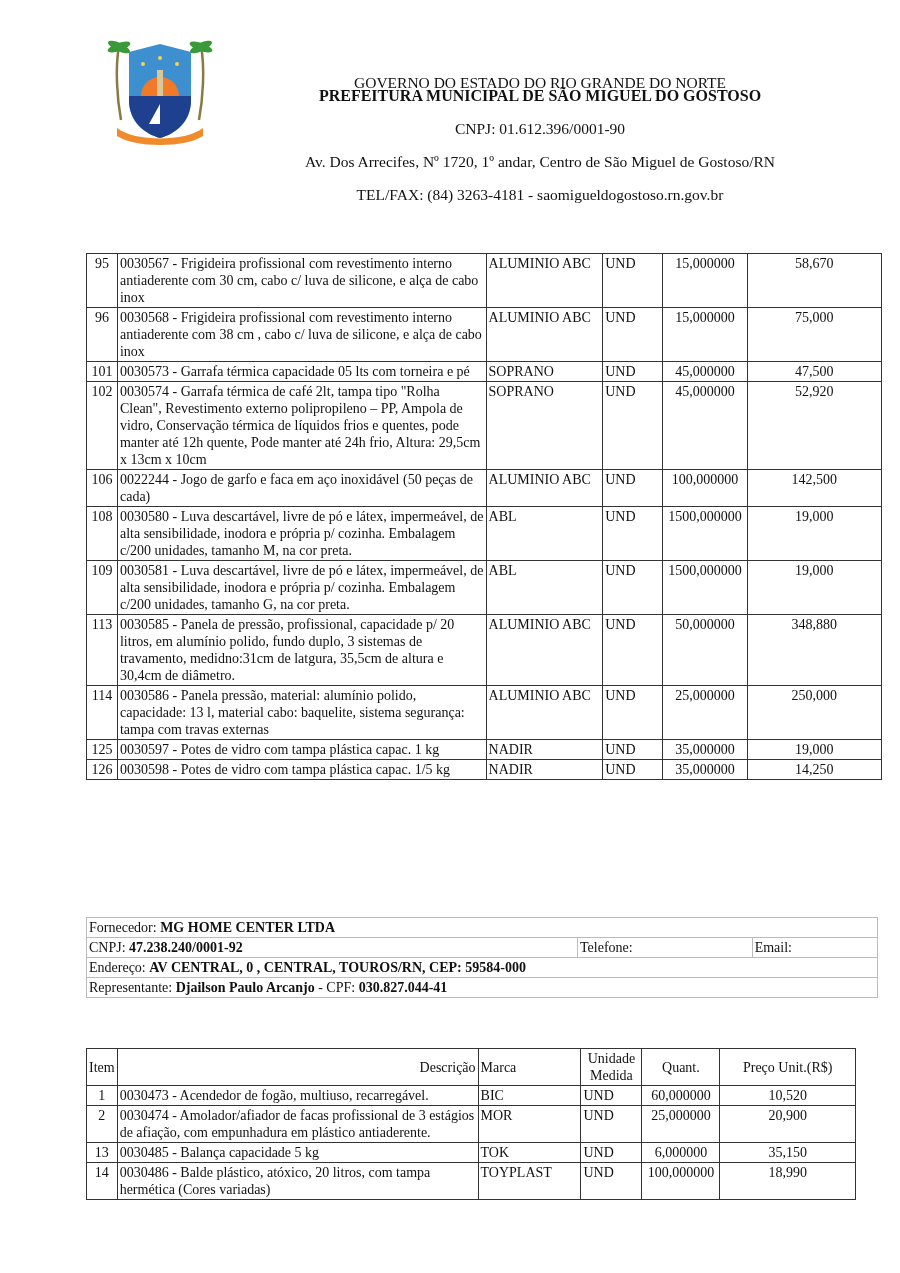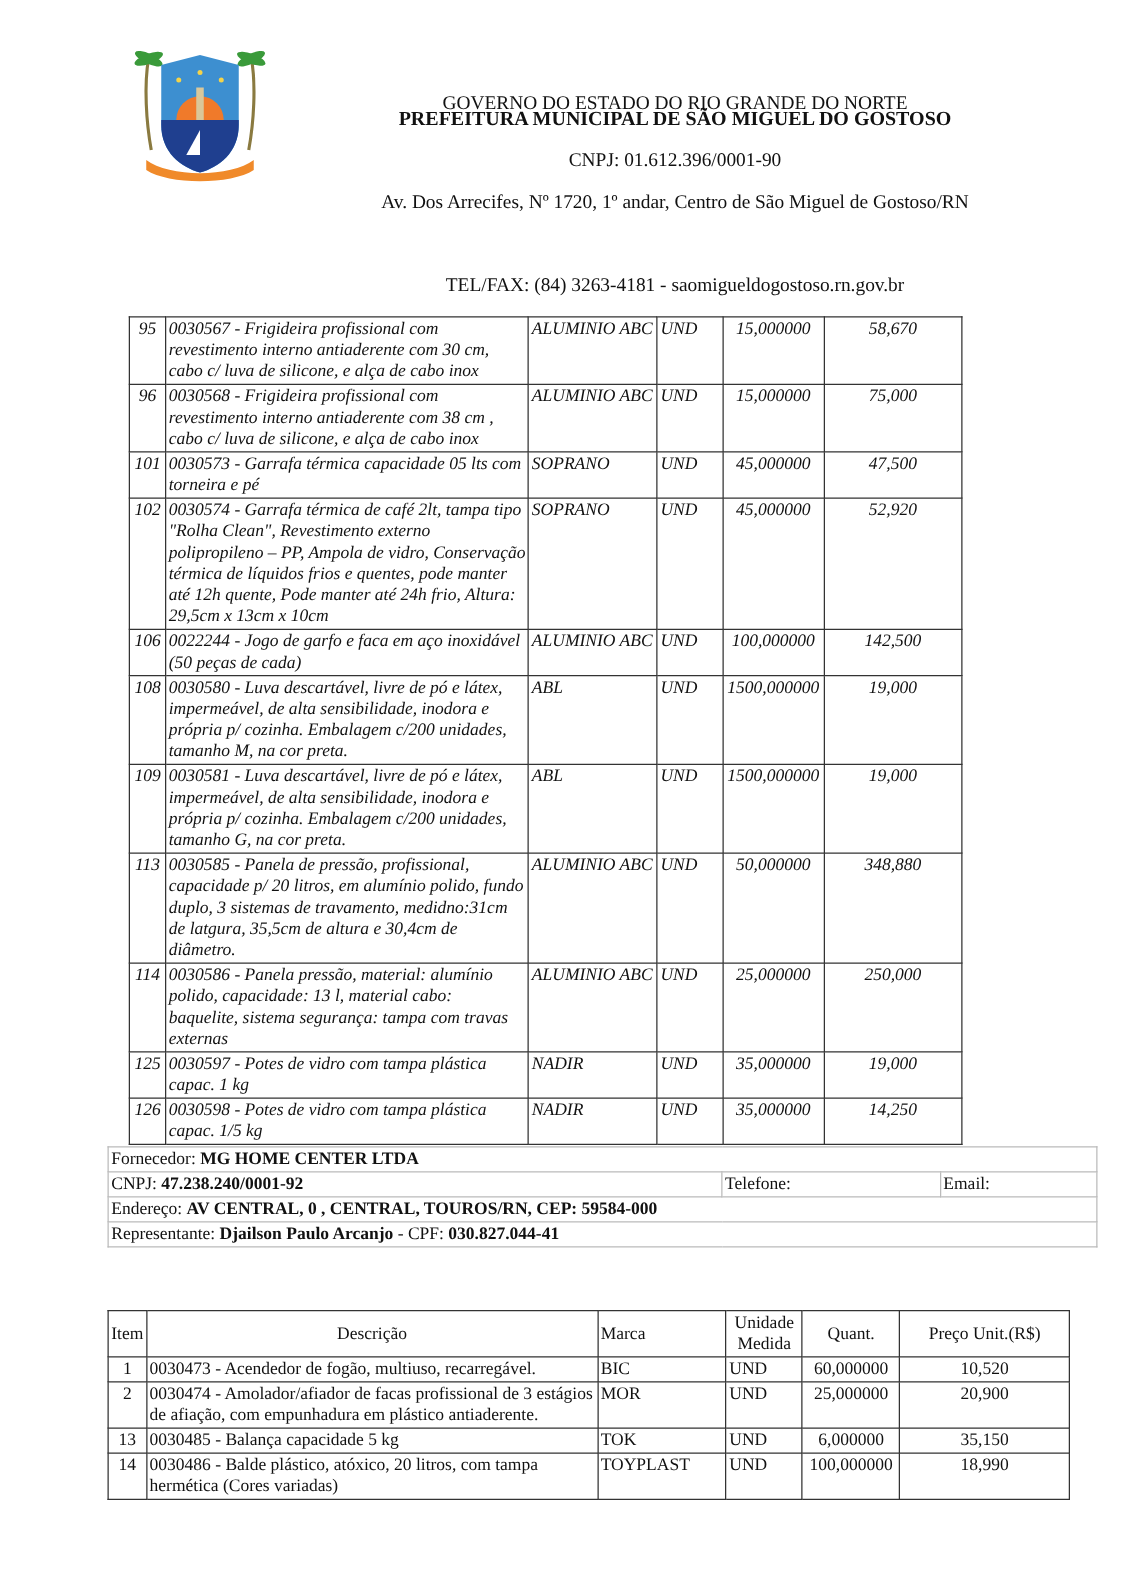--- a/index.html
+++ b/index.html
@@ -4,21 +4,21 @@
 <style>
   html, body { margin: 0; padding: 0; background: #ffffff; }
   body { width: 900px; height: 1273px; position: relative; font-family: "Liberation Serif", "DejaVu Serif", serif; color: #111; overflow: hidden; }
   .logo { position: absolute; left: 105px; top: 38px; width: 110px; height: 110px; }
   .hdr { position: absolute; left: 250px; width: 580px; text-align: center; font-size: 15.5px; }
   .hdr.bold { font-weight: bold; font-size: 16px; }
   table { border-collapse: collapse; position: absolute; font-size: 14px; line-height: 17px; }
   td, th { border: 1px solid #333; vertical-align: top; padding: 1px 2px; font-weight: normal; }
   .num { text-align: center; }
   .ctr { text-align: center; }
-  #t1 { left: 103px; top: 253px; width: 667px; font-style: italic; }
+  #t1 { left: 86px; top: 253px; width: 796px; }
   #sup { left: 86px; top: 917px; width: 792px; border: 1px solid #999; }
   #sup td { border: 1px solid #bbb; padding: 1px 2px; font-size: 14px; }
   #t2 { left: 86px; top: 1048px; width: 770px; border-radius: 21px; }
   #t2 th { vertical-align: middle; }
   b { font-weight: bold; }
 </style>
 </head>
 <body>
 
 <div class="logo">
@@ -41,21 +41,21 @@
         <circle cx="72" cy="26" r="2"></circle>
       </g>
     <path d="M55 66 L55 86 L44 86 Z" fill="#ffffff"></path>
     <path d="M12 90 C 30 104, 80 104, 98 90 L98 98 C 80 110, 30 110, 12 98 Z" fill="#f08a2a"></path>
   </svg>
 </div>
 <div class="hdr" style="top:54px;margin-top:20px;">GOVERNO DO ESTADO DO RIO GRANDE DO NORTE</div>
 <div class="hdr bold" style="top:87px;">PREFEITURA MUNICIPAL DE SÃO MIGUEL DO GOSTOSO</div>
 <div class="hdr" style="top:120px;">CNPJ: 01.612.396/0001-90</div>
 <div class="hdr" style="top:153px;">Av. Dos Arrecifes, Nº 1720, 1º andar, Centro de São Miguel de Gostoso/RN</div>
-<div class="hdr" style="top:186px;margin-top:34px;">TEL/FAX: (84) 3263-4181 - saomigueldogostoso.rn.gov.br</div>
+<div class="hdr" style="top:186px;">TEL/FAX: (84) 3263-4181 - saomigueldogostoso.rn.gov.br</div>
 
 <table id="t1">
   <colgroup>
     <col style="width:30px">
       <col style="width:357px">
       <col style="width:113px">
       <col style="width:58px">
       <col style="width:82px">
       <col style="width:130px">
   </colgroup>
@@ -180,21 +180,21 @@
     <col style="width:30px">
       <col style="width:362px">
       <col style="width:103px">
       <col style="width:61px">
       <col style="width:78px">
       <col style="width:136px">
   </colgroup>
   <thead>
     <tr>
       <th class="ctr">Item</th>
-      <th style="text-align:center">Descrição</th>
+      <th style="text-align:right">Descrição</th>
       <th style="text-align:left">Marca</th>
       <th style="text-align:center">Unidade Medida</th>
       <th class="num">Quant.</th>
       <th class="num">Preço Unit.(R$)</th>
     </tr>
   </thead>
   <tbody id="t2body">
       <tr>
         <td class="ctr">1</td>
         <td>0030473 - Acendedor de fogão, multiuso, recarregável.</td>

